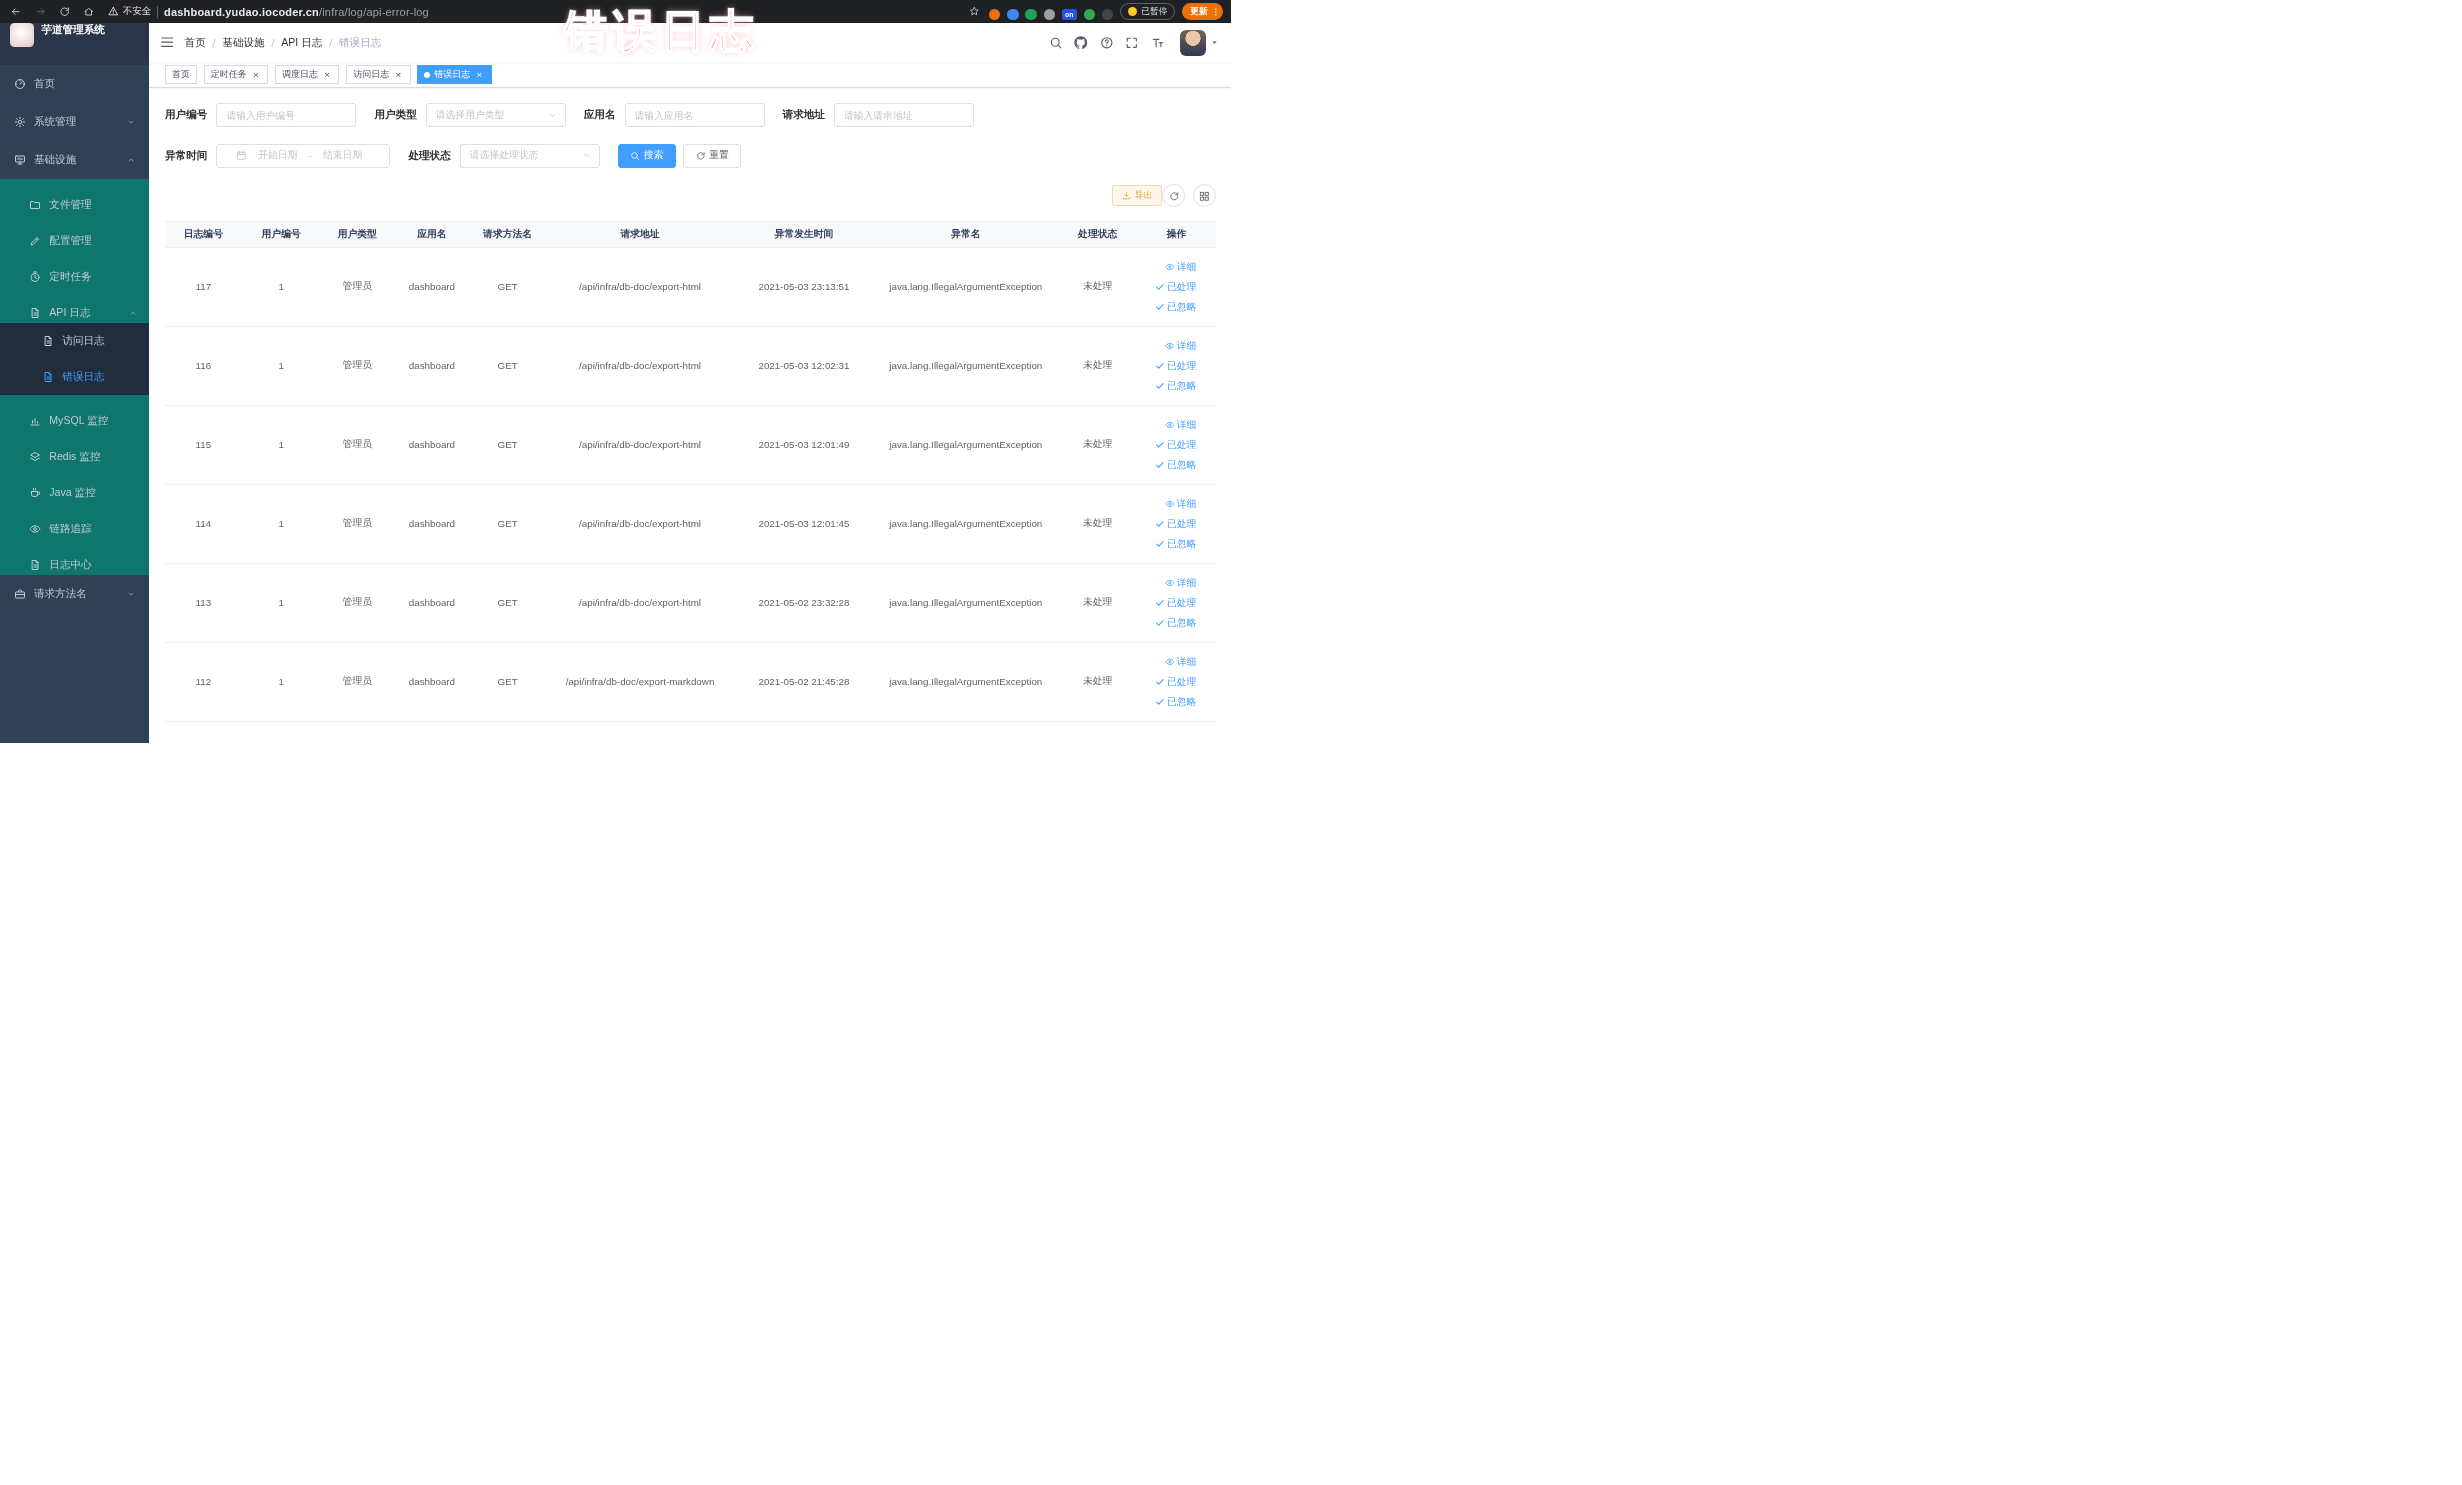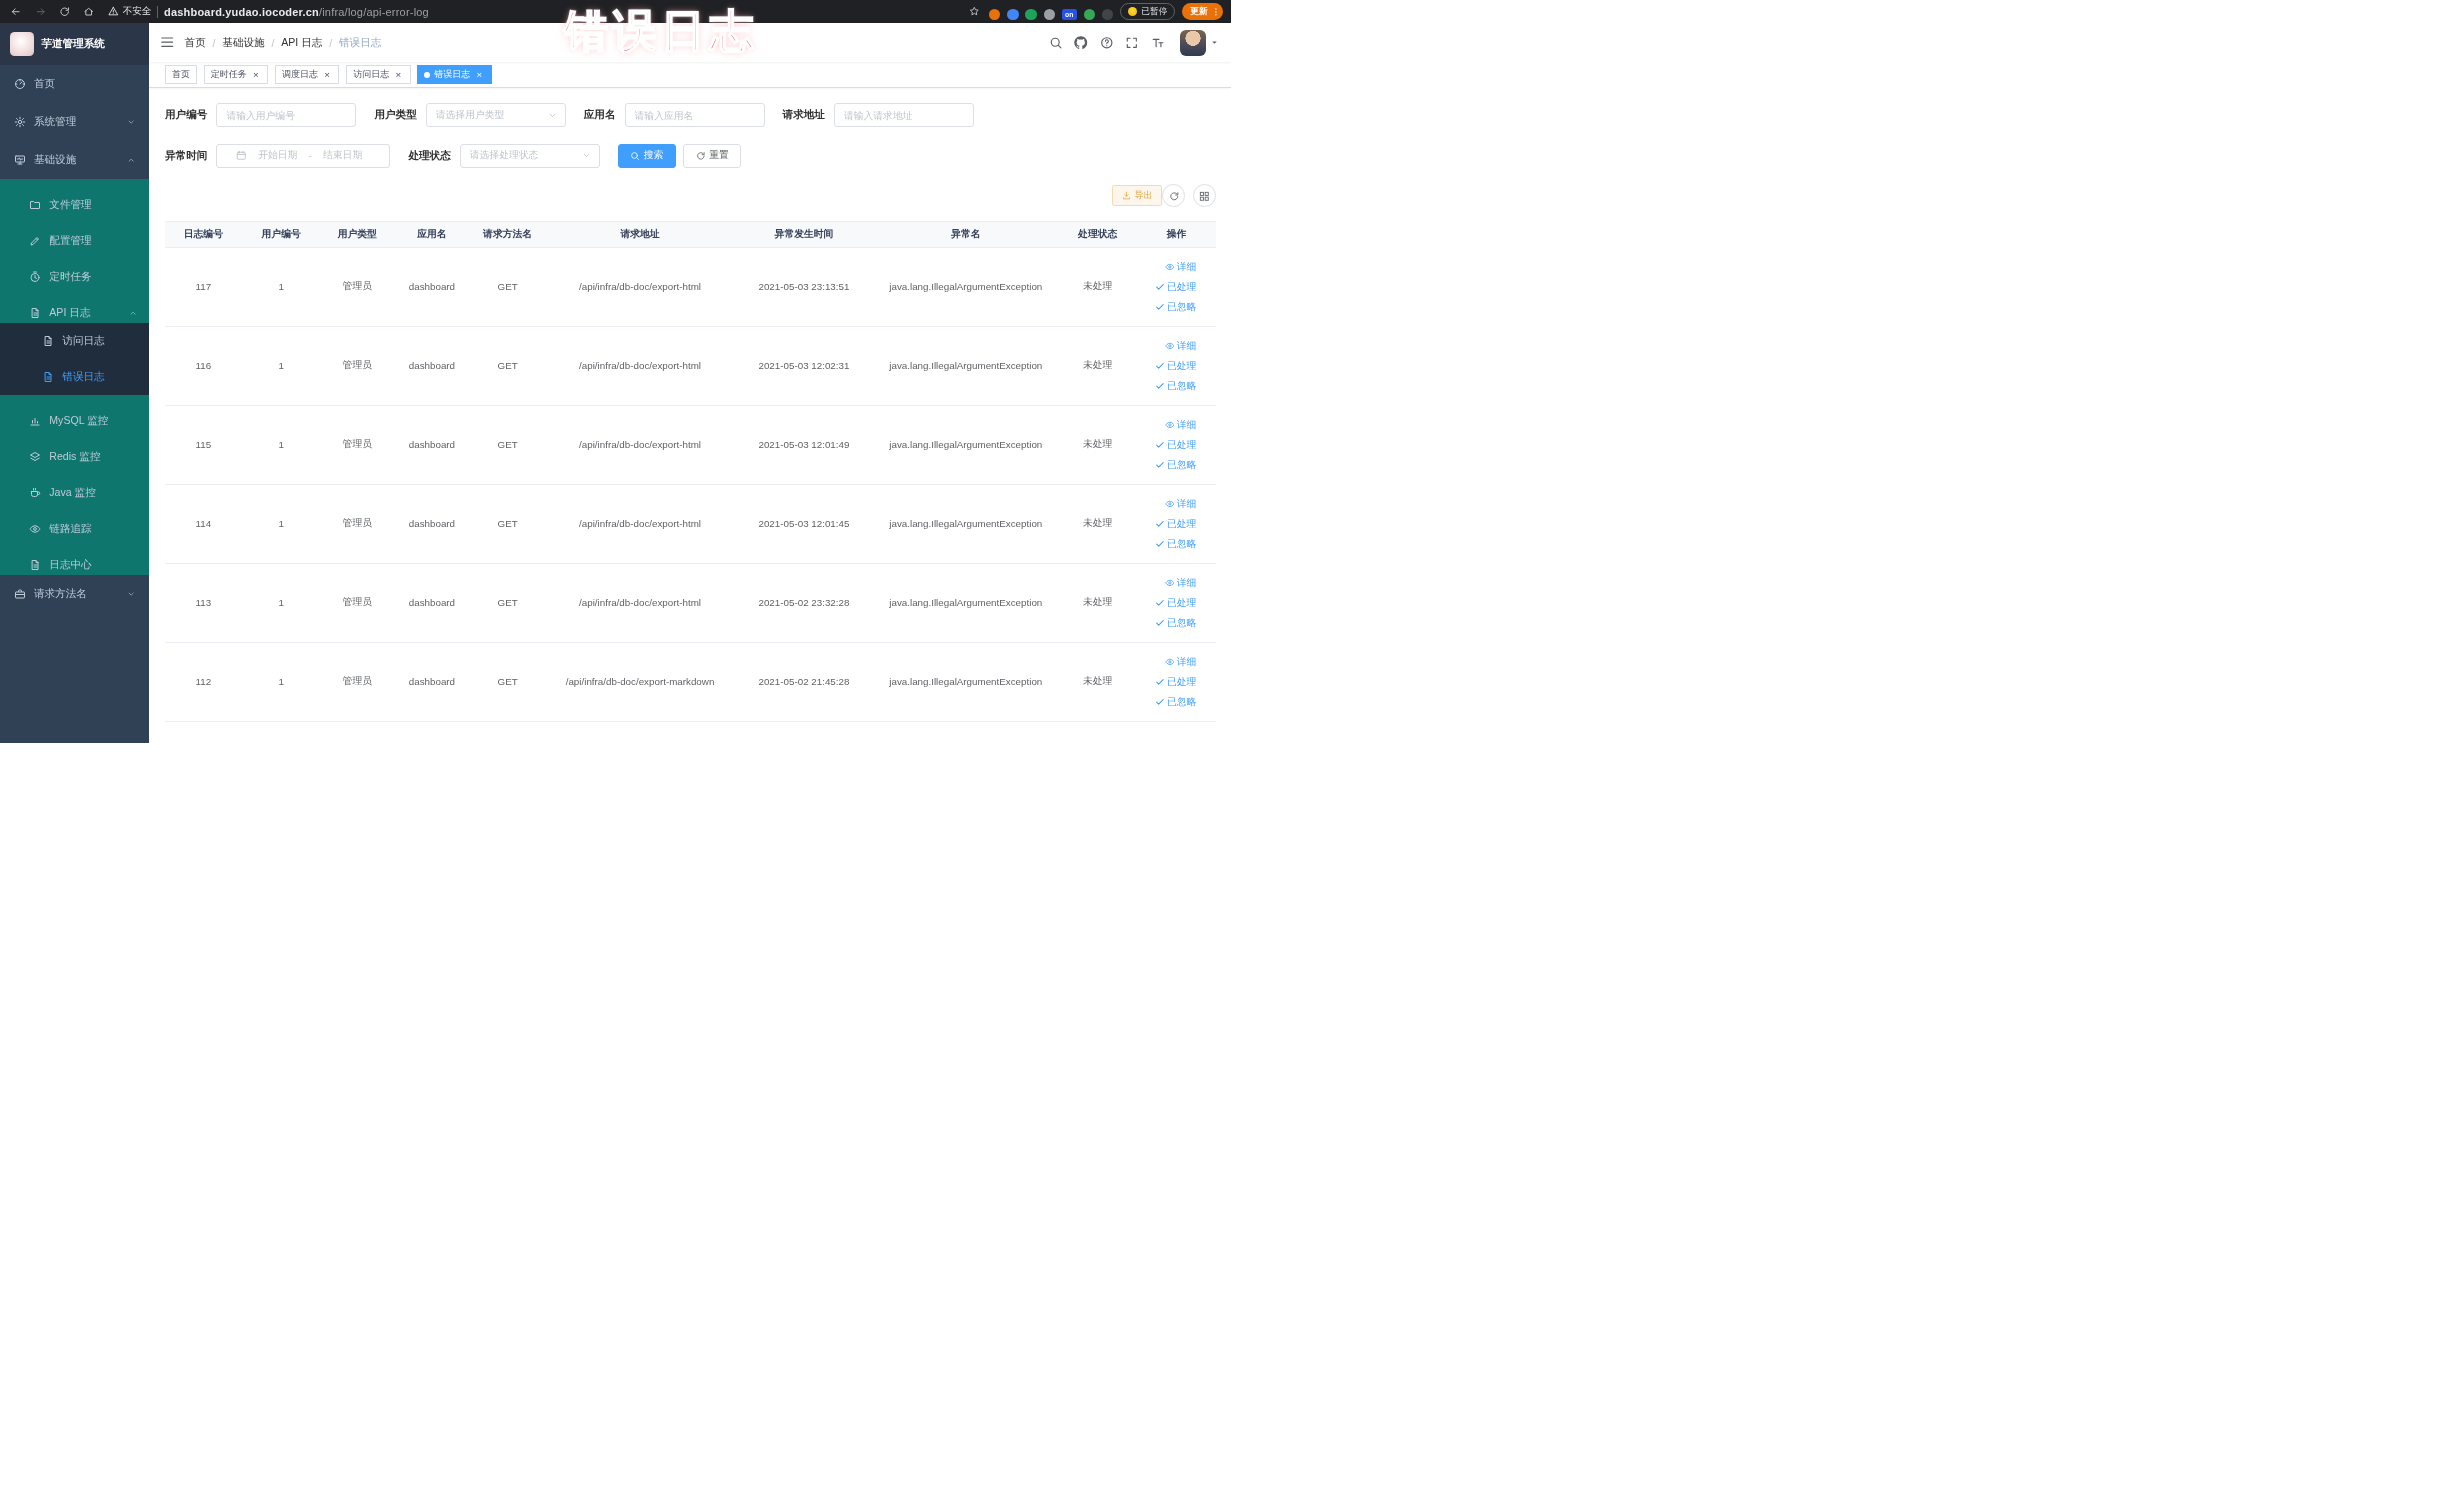--- a/index.html
+++ b/index.html
@@ -29,21 +29,21 @@
   .pill{display:inline-flex;align-items:center;gap:3.8px;border:0.8px solid #5f6368;border-radius:9.8px;padding:1.5px 6.8px;font-size:8.7px;color:#e8eaed;white-space:nowrap}
   .smiley{width:9.8px;height:9.8px;border-radius:50%;background:radial-gradient(circle at 50% 40%,#ffd83d,#f4b400);display:inline-block}
   .update-pill{display:inline-flex;align-items:center;gap:3px;background:#e8710a;border-radius:9.8px;padding:2.3px 3px 2.3px 8.3px;font-size:8.7px;color:#fff;font-weight:bold;white-space:nowrap}
   .update-pill svg{width:9.8px;height:9.8px}
 
   
   #app{position:absolute;top:23px;left:0;right:0;bottom:0;display:flex}
 
   
   #sidebar{width:149px;flex:none;background:#304156;display:flex;flex-direction:column;overflow:hidden}
-  #logo{height:42px;display:flex;align-items:center;gap:7.6px;padding:0 9.8px;background:#2b3649;flex:none}
+  #logo{height:42px;display:flex;align-items:flex-start;gap:7.6px;padding:0 9.8px;background:#2b3649;flex:none}
   .logo-avatar{width:24px;height:24px;border-radius:4.5px;background:radial-gradient(circle at 45% 40%,#ffffff 0%,#f3dede 55%,#d9c2c2 100%);flex:none}
   #logo .title{color:#fff;font-weight:bold;font-size:10.6px;white-space:nowrap}
   #menu{flex:1;overflow:hidden}
   .menu-item{display:flex;align-items:center;gap:8.3px;color:#bfcbd9;font-size:10.6px;cursor:pointer}
   .menu-item.level1{height:38px;padding:0 13.6px;background:#304156}
   .menu-item.level2{height:36px;padding:16px 12px 0 29px;background:#0f766e}
   .menu-item.level3{height:36px;padding:0 12px 0 42px;background:#1f2d3d}
   .menu-item.active{color:#409eff}
   .mi-icon{width:12px;height:12px;flex:none}
   .mi-label{white-space:nowrap}

